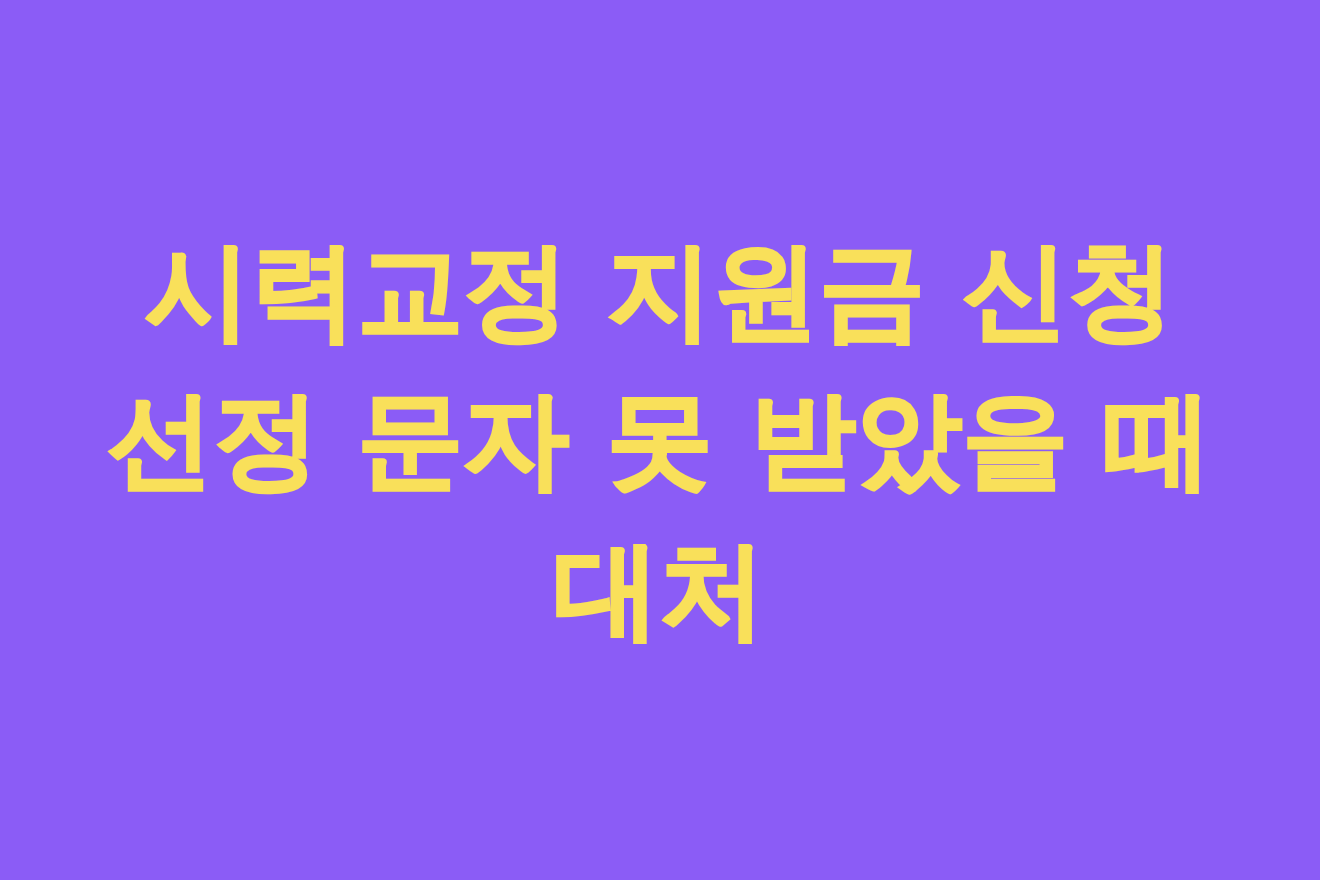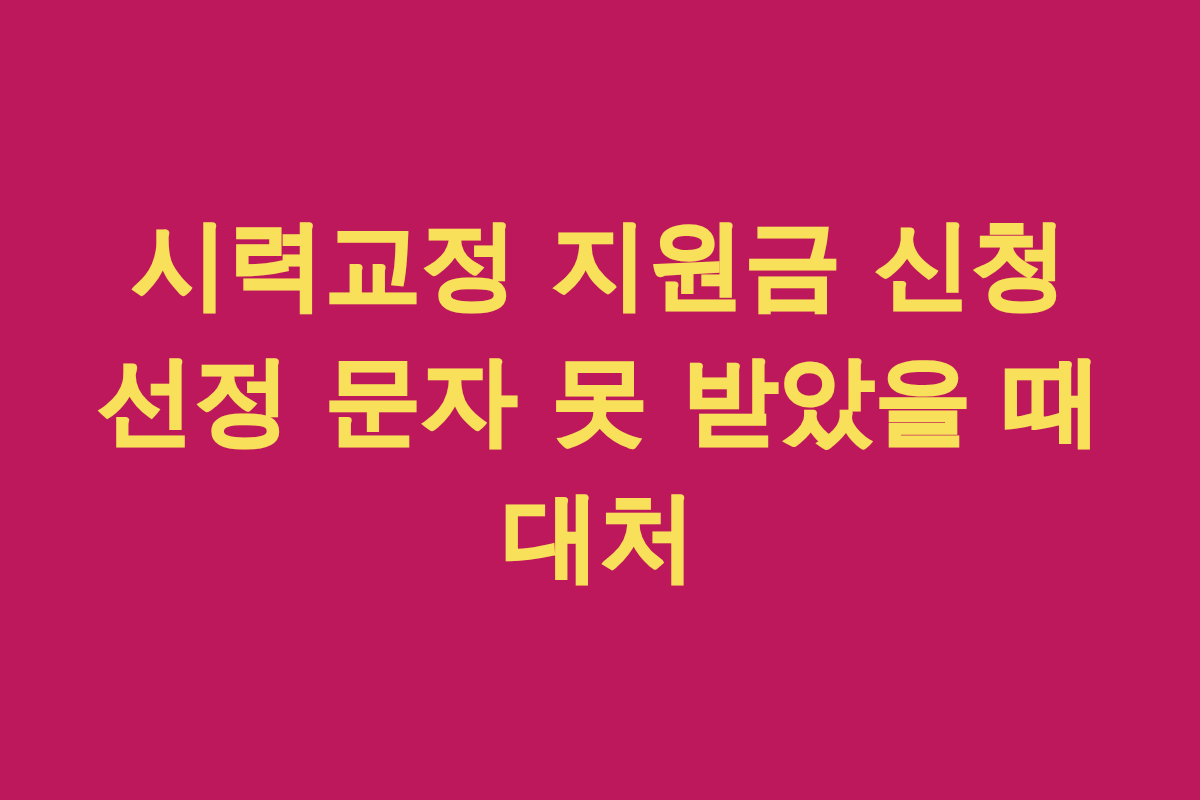--- a/index.html
+++ b/index.html
@@ -41,21 +41,21 @@
     overflow-wrap: break-word;
     
     -webkit-text-stroke: 2.5px #F9E05A;
     paint-order: stroke fill;
     text-rendering: optimizeLegibility;
   }
 </style>
 </head>
 <body>
 
-<div id="thumbnail-canvas" style="background: #be185d; width: 1200px; height: 800px;">
+<div id="thumbnail-canvas" style="background: #8b5cf6; width: 1200px; height: 800px;">
 
   <div id="headline-block">
 
     <h1 id="headline-text" style="color: rgb(249, 224, 90); -webkit-text-stroke: 2.5px rgb(249, 224, 90); font-size: 96px; text-align: center;">시력교정 지원금 신청 선정 문자 못 받았을 때 대처</h1>
 
   </div>
 
 </div>
 
 </body></html>

